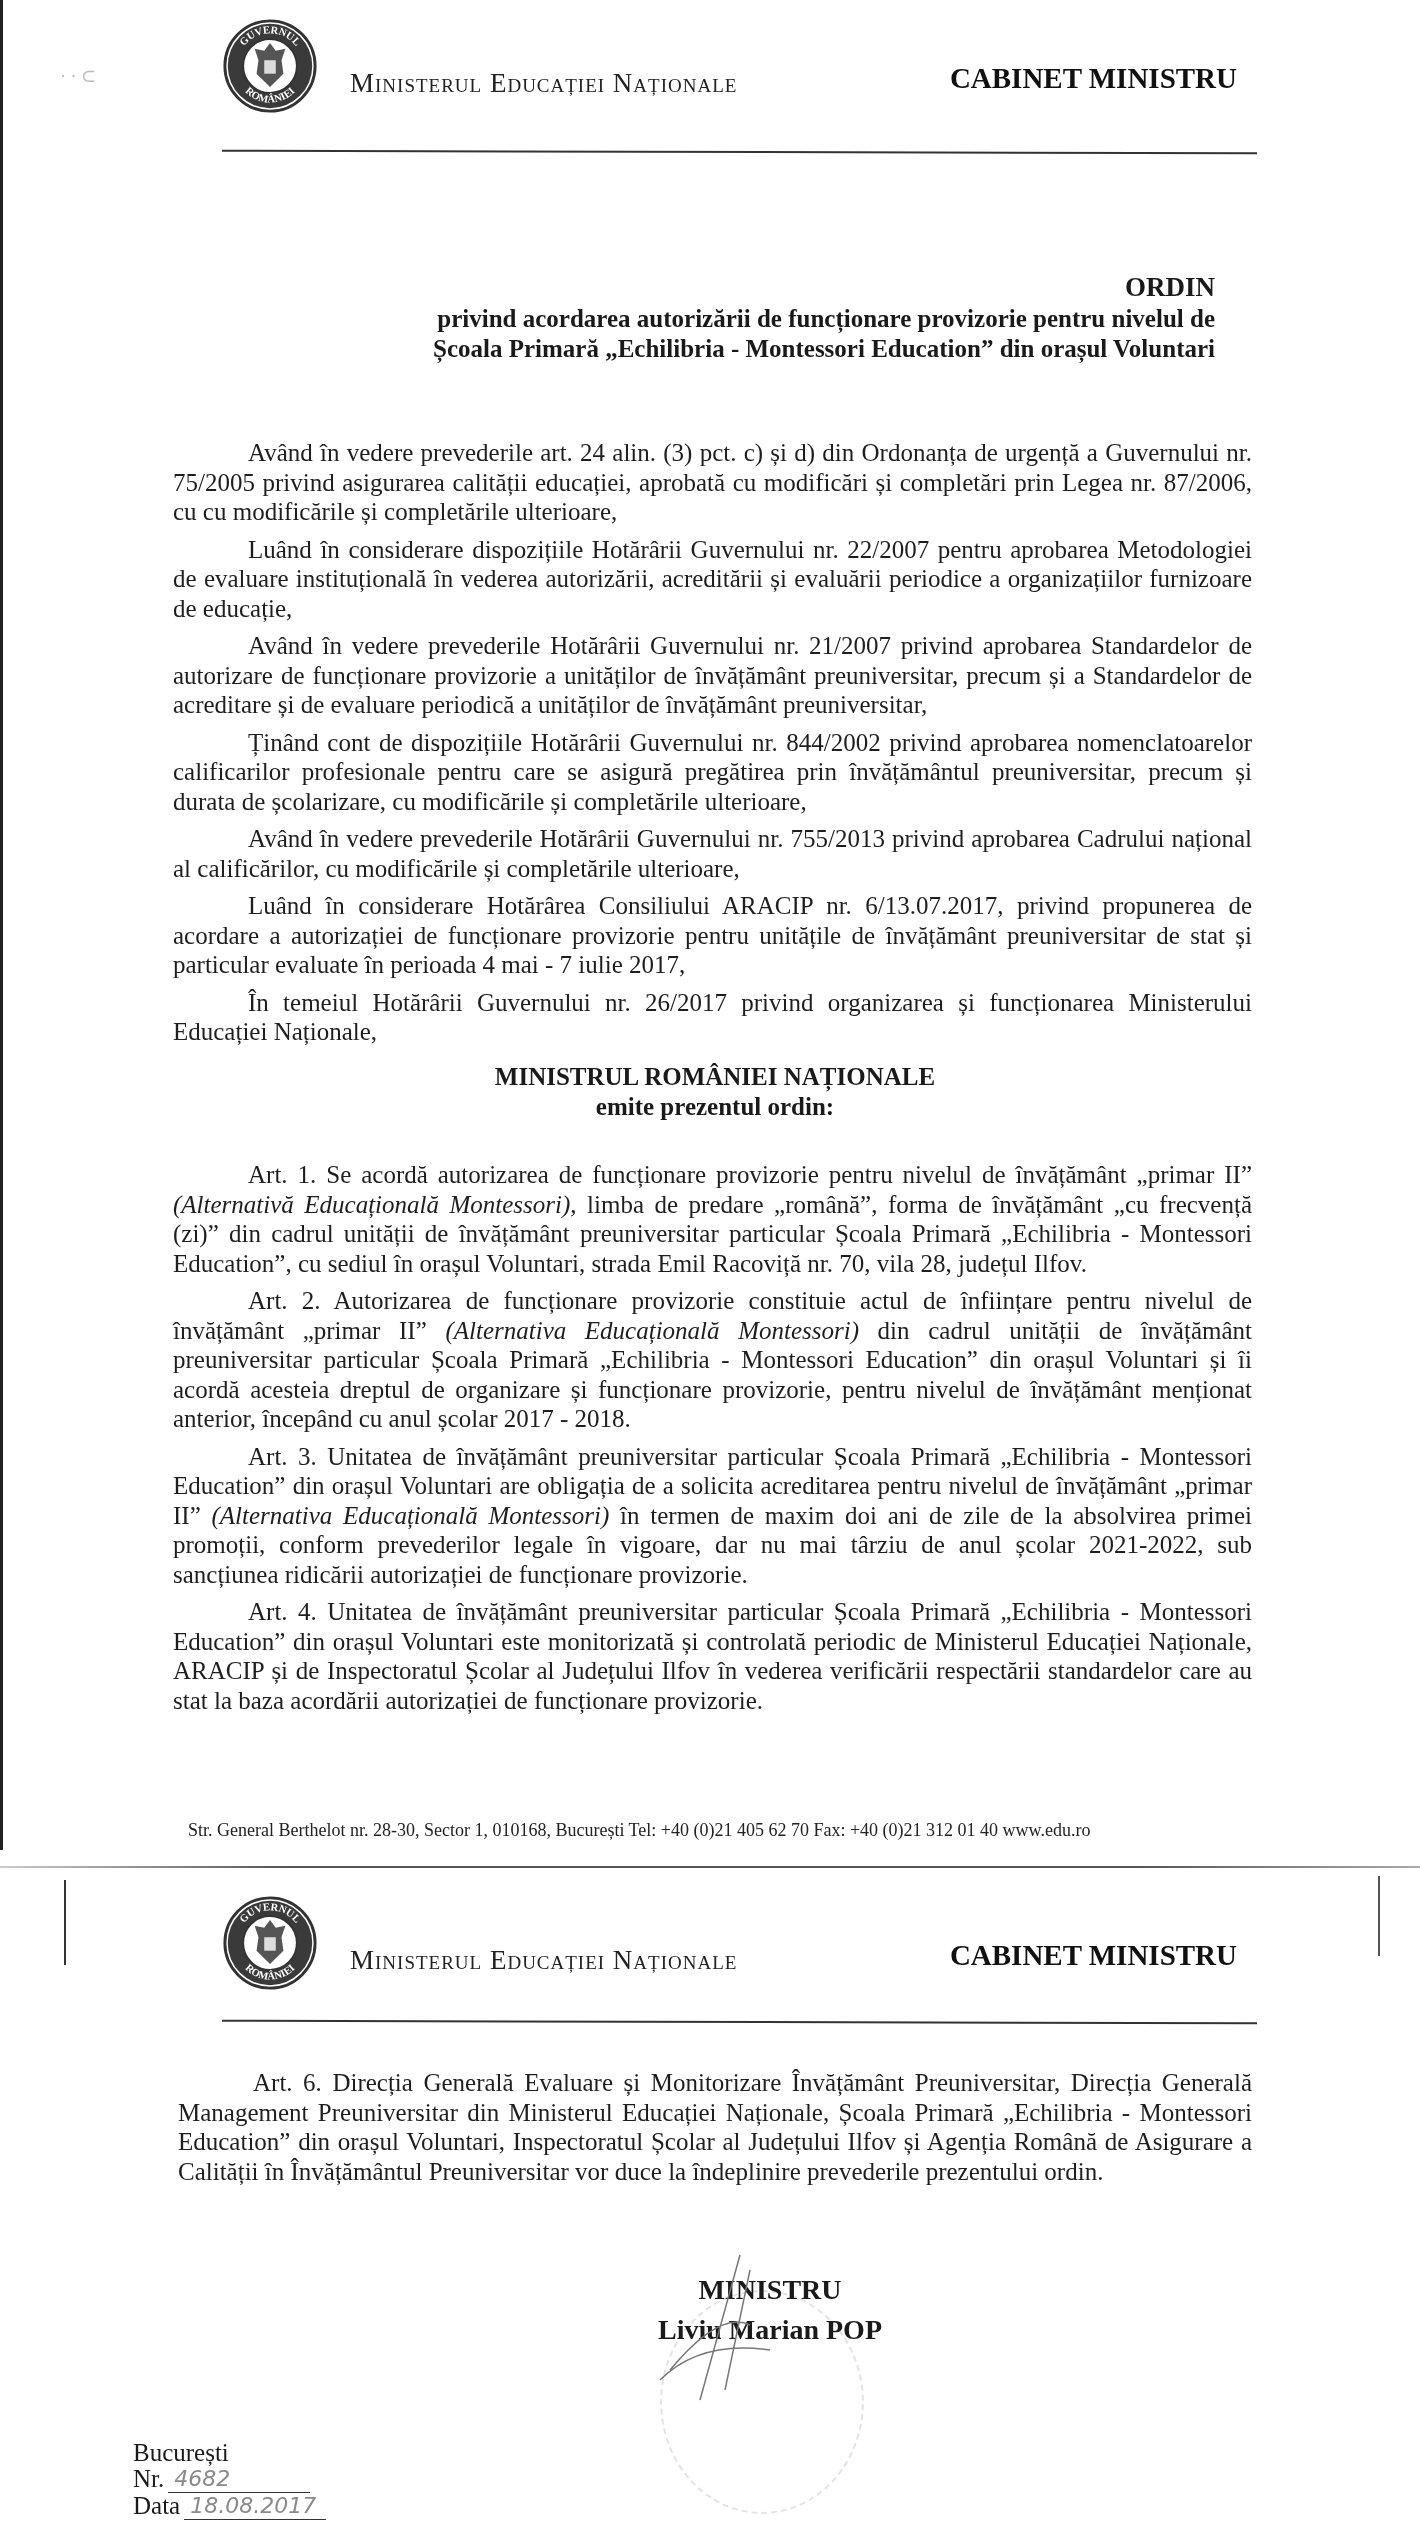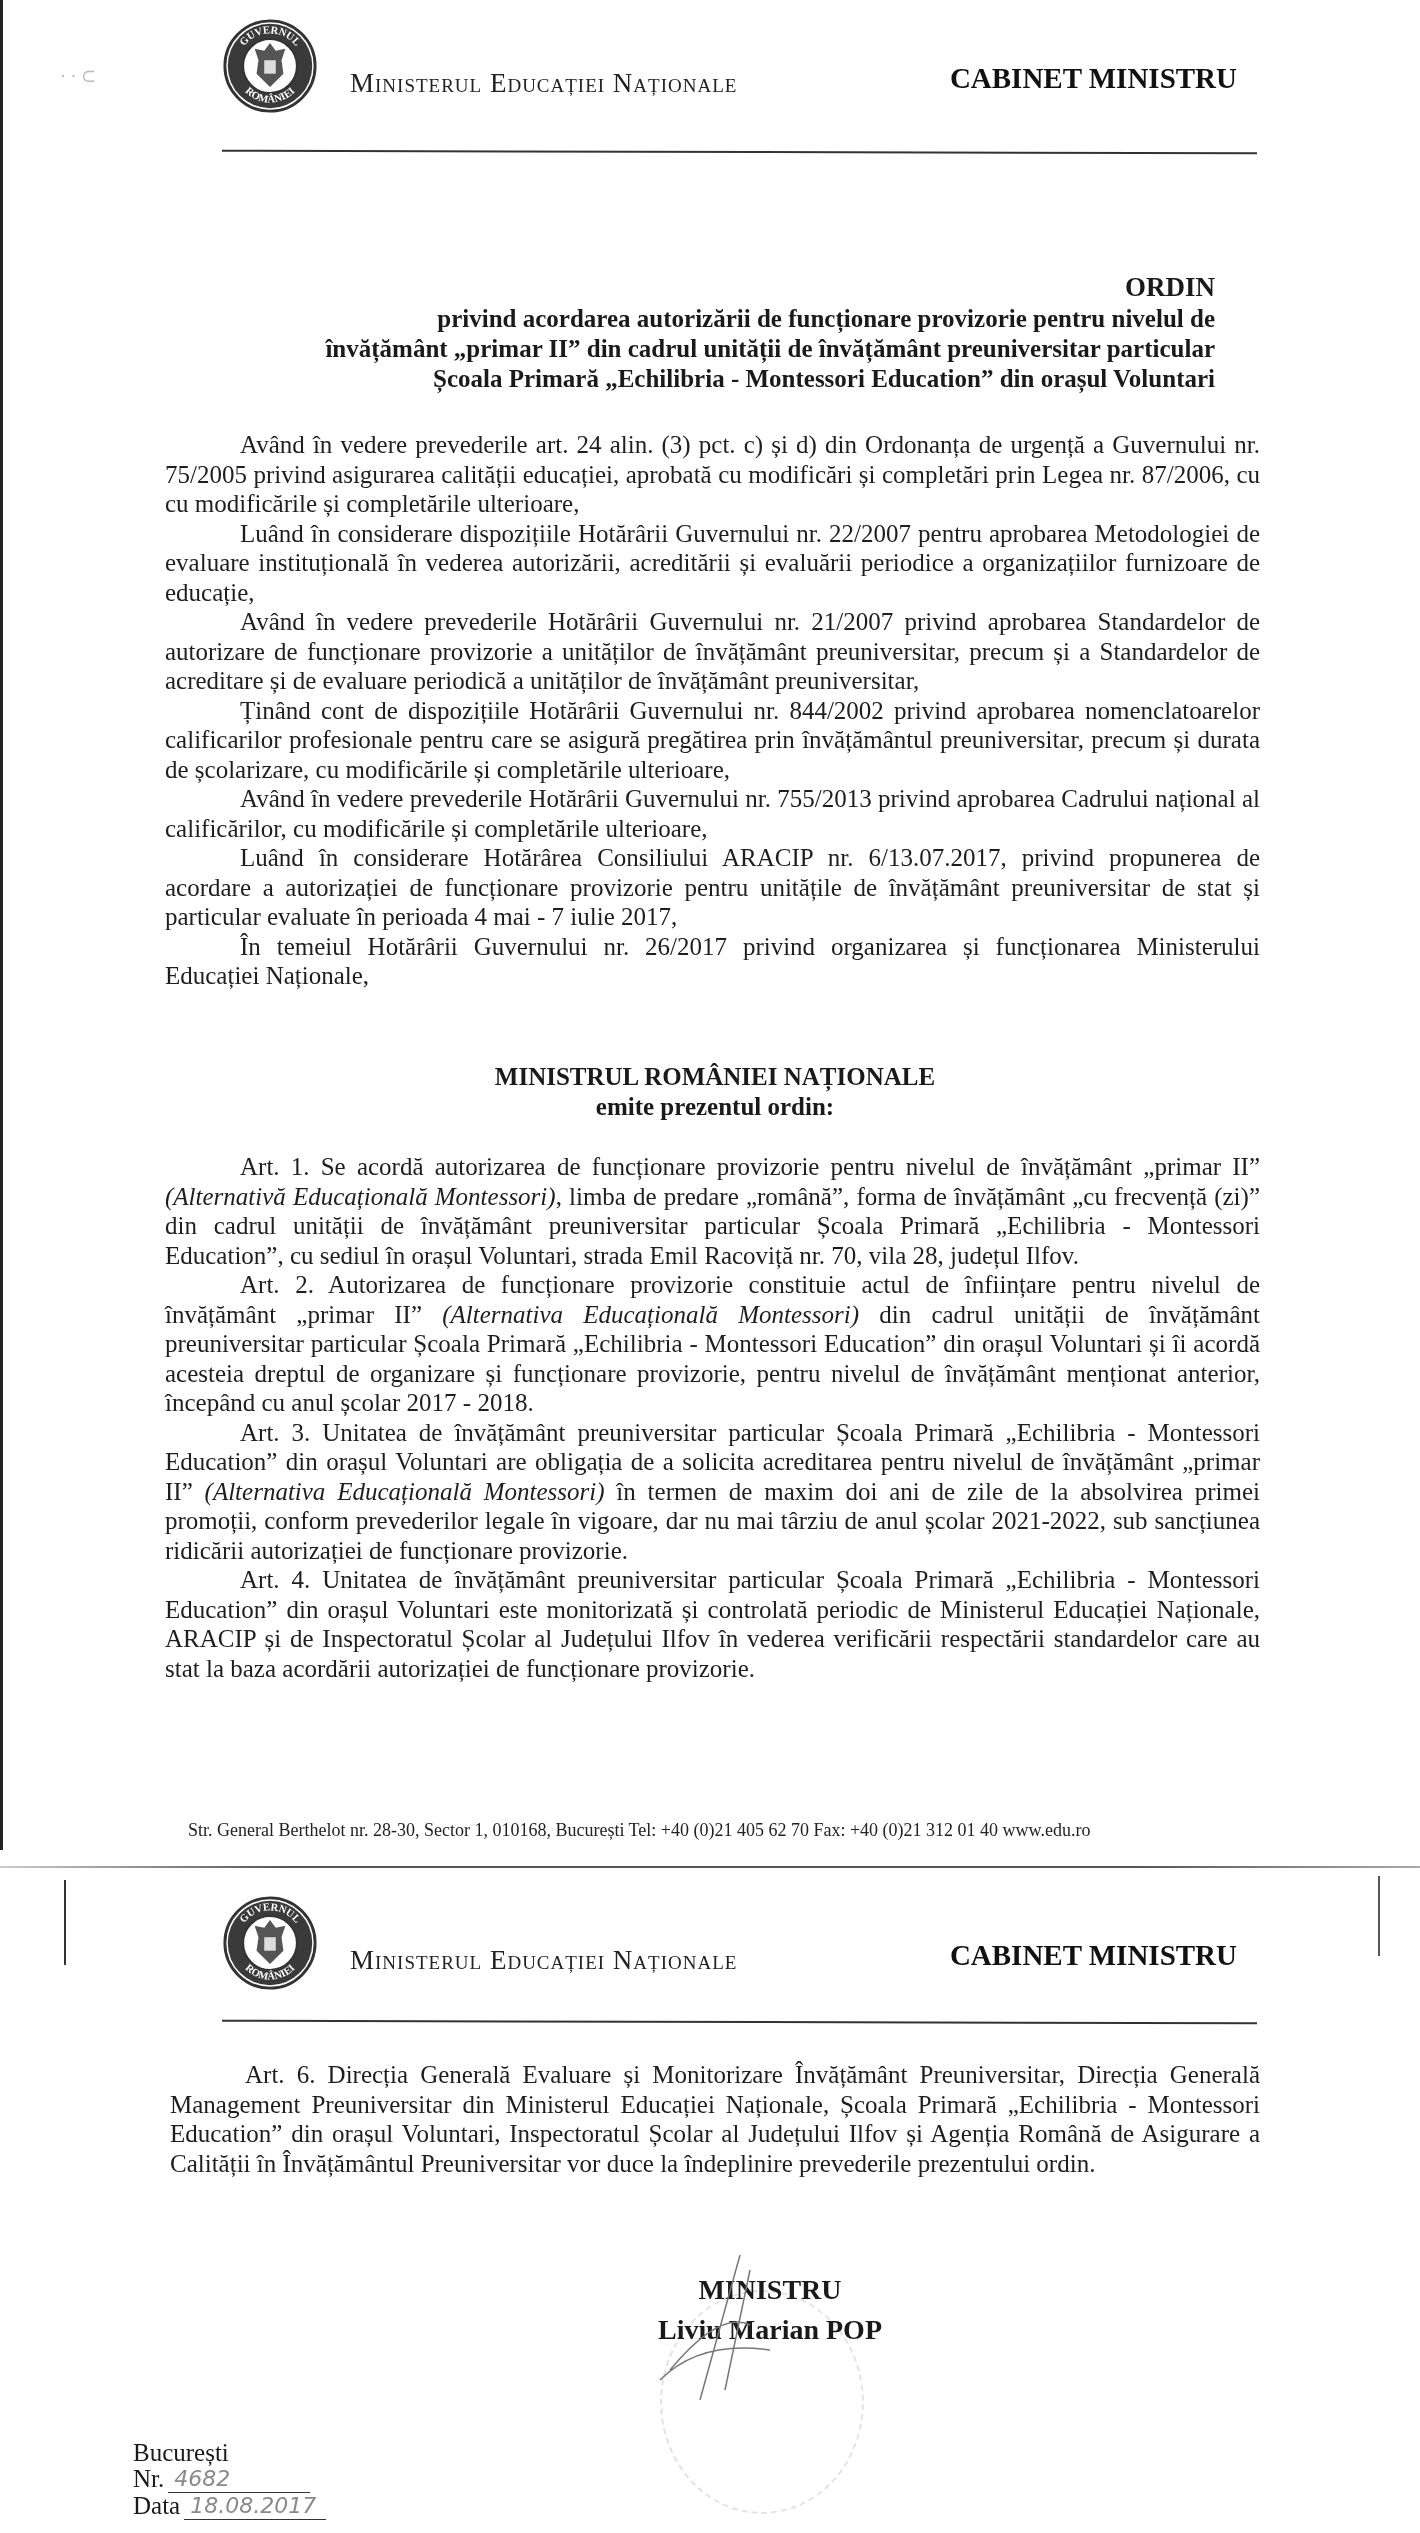--- a/index.html
+++ b/index.html
@@ -22,21 +22,21 @@
   .hr-line { position: absolute; left: 0; right: 0; top: 133px; height: 2px; background: #333; transform: rotate(0.15deg); }
 
   .title-block { position: absolute; left: 215px; width: 1000px; top: 270px; text-align: right; font-weight: bold; }
   .title-block .ordin { font-size: 27px; line-height: 34px; }
   .title-block .subtitle { font-size: 25px; line-height: 30px; }
 
   .body-text {
     position: absolute; left: 165px; width: 1095px; font-size: 25px; line-height: 29.5px;
     text-align: justify; color: #1e1e1e;
   }
-  .body-text p { margin: 0; text-indent: 75px; }
+  .body-text p { margin: 8px; text-indent: 75px; }
   .body-text em { font-style: italic; }
 
   .center-heading { position: absolute; left: 215px; width: 1000px; text-align: center; font-weight: bold; font-size: 25px; line-height: 30px; }
 
   .footer-address { position: absolute; left: 188px; top: 1820px; font-size: 18px; color: #222; white-space: nowrap; }
   .page-break-line { position: absolute; left: 0; right: 0; top: 1866px; height: 2px; background: linear-gradient(90deg,#ccc,#555 20%,#555 80%,#aaa); }
   .page-bracket-left { position: absolute; left: 64px; top: 1880px; width: 2px; height: 85px; background: #333; }
   .page-bracket-right { position: absolute; left: 1378px; top: 1876px; width: 2px; height: 80px; background: #555; }
 
   .signature-block { position: absolute; left: 620px; top: 2270px; width: 300px; text-align: center; font-weight: bold; font-size: 28px; line-height: 40px; }
@@ -73,21 +73,20 @@
     <text font-size="11" fill="#fff" font-family="Liberation Serif, serif" font-weight="bold"><textPath href="#botArc1" startOffset="50%" text-anchor="middle">ROMÂNIEI</textPath></text>
   </svg>
   <div class="ministry-name">Ministerul Educației Naționale</div>
   <div class="cabinet">CABINET MINISTRU</div>
   <div class="hr-line"></div>
 </div>
 
 <div class="title-block">
   <div class="ordin">ORDIN</div>
   <div class="subtitle">privind acordarea autorizării de funcționare provizorie pentru nivelul de</div>
-  <div class="subtitle">învățământ „primar II” din cadrul unității de învățământ preuniversitar particular</div>
   <div class="subtitle">Școala Primară „Echilibria - Montessori Education” din orașul Voluntari</div>
 </div>
 
 <div class="body-text" style="top:430px;">
   <p>Având în vedere prevederile art. 24 alin. (3) pct. c) și d) din Ordonanța de urgență a Guvernului nr. 75/2005 privind asigurarea calității educației, aprobată cu modificări și completări prin Legea nr. 87/2006, cu cu modificările și completările ulterioare,</p>
   <p>Luând în considerare dispozițiile Hotărârii Guvernului nr. 22/2007 pentru aprobarea Metodologiei de evaluare instituțională în vederea autorizării, acreditării și evaluării periodice a organizațiilor furnizoare de educație,</p>
   <p>Având în vedere prevederile Hotărârii Guvernului nr. 21/2007 privind aprobarea Standardelor de autorizare de funcționare provizorie a unităților de învățământ preuniversitar, precum și a Standardelor de acreditare și de evaluare periodică a unităților de învățământ preuniversitar,</p>
   <p>Ținând cont de dispozițiile Hotărârii Guvernului nr. 844/2002 privind aprobarea nomenclatoarelor calificarilor profesionale pentru care se asigură pregătirea prin învățământul preuniversitar, precum și durata de școlarizare, cu modificările și completările ulterioare,</p>
   <p>Având în vedere prevederile Hotărârii Guvernului nr. 755/2013 privind aprobarea Cadrului național al calificărilor, cu modificările și completările ulterioare,</p>
   <p>Luând în considerare Hotărârea Consiliului ARACIP nr. 6/13.07.2017, privind propunerea de acordare a autorizației de funcționare provizorie pentru unitățile de învățământ preuniversitar de stat și particular evaluate în perioada 4 mai - 7 iulie 2017,</p>

